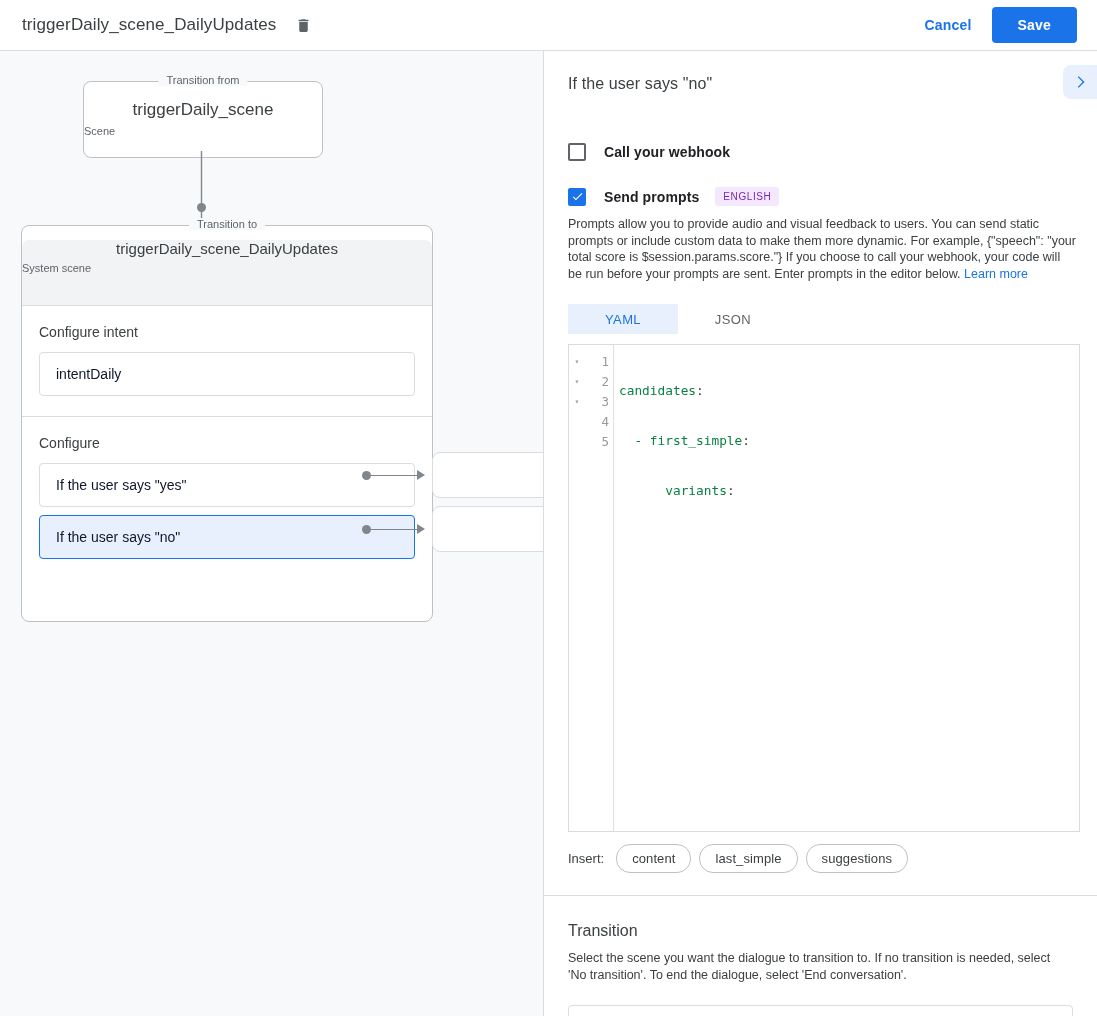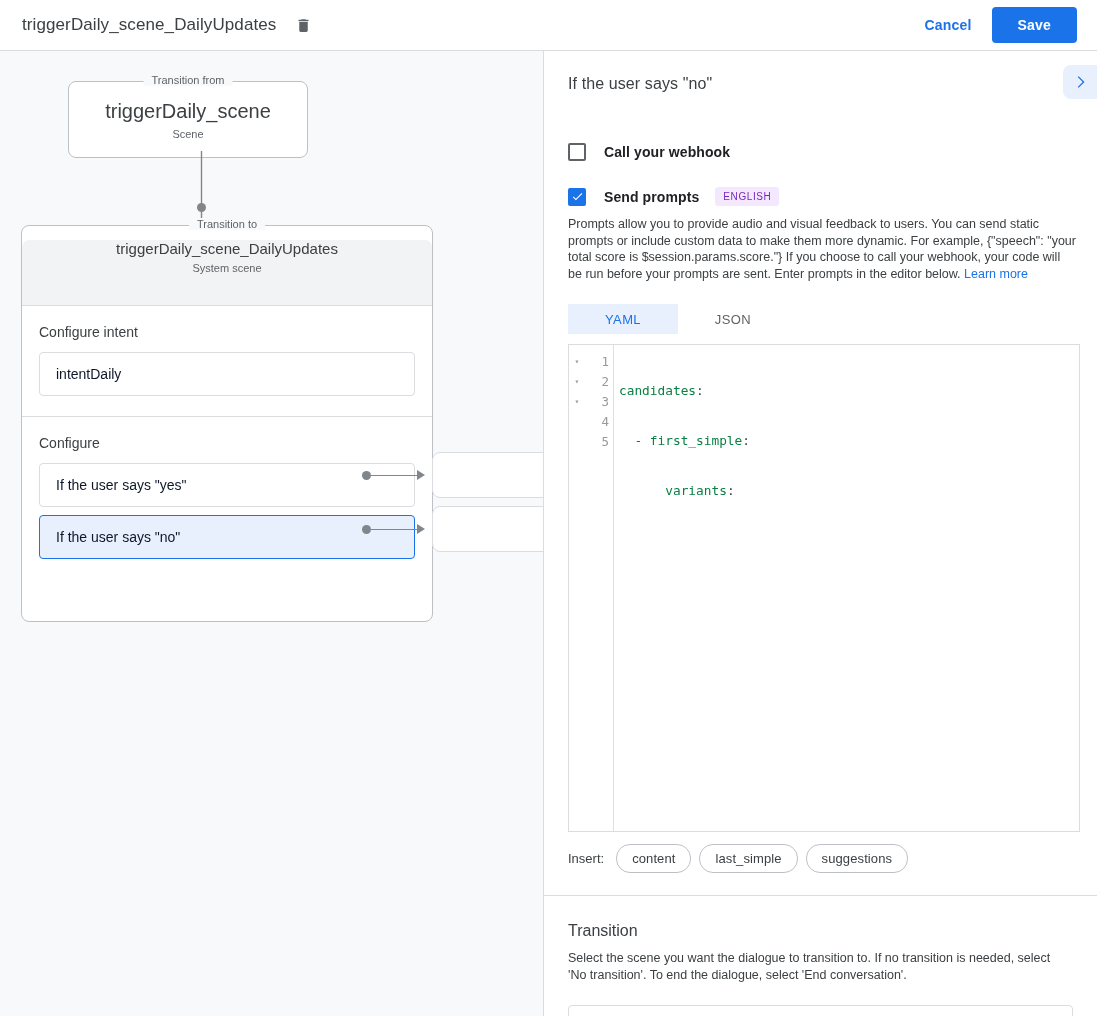--- a/index.html
+++ b/index.html
@@ -67,28 +67,28 @@
     transform: translateX(-50%);
     background: #f8f9fa;
     padding: 0 8px;
     font-size: 11px;
     color: #5f6368;
     white-space: nowrap;
   }
 
   
   .node-from {
-    left: 68px; top: 30px; width: 240px; height: 77px;
+    left: 83px; top: 30px; width: 240px; height: 77px;
   }
   .node-title {
-    text-align: center; font-size: 20px; color: #3c4043;
+    text-align: center; font-size: 17px; color: #3c4043;
     margin-top: 18px;
   }
   .node-sub {
-    text-align: center; font-size: 11px; color: #5f6368;
+    font-size: 11px; color: #5f6368;
     margin-top: 5px;
   }
 
   
   .arrow-wrap { position: absolute; left: 196px; top: 100px; width: 12px; height: 118px; }
 
   
   .node-to {
     left: 21px; top: 174px; width: 412px; height: 397px;
     background: #ffffff;

